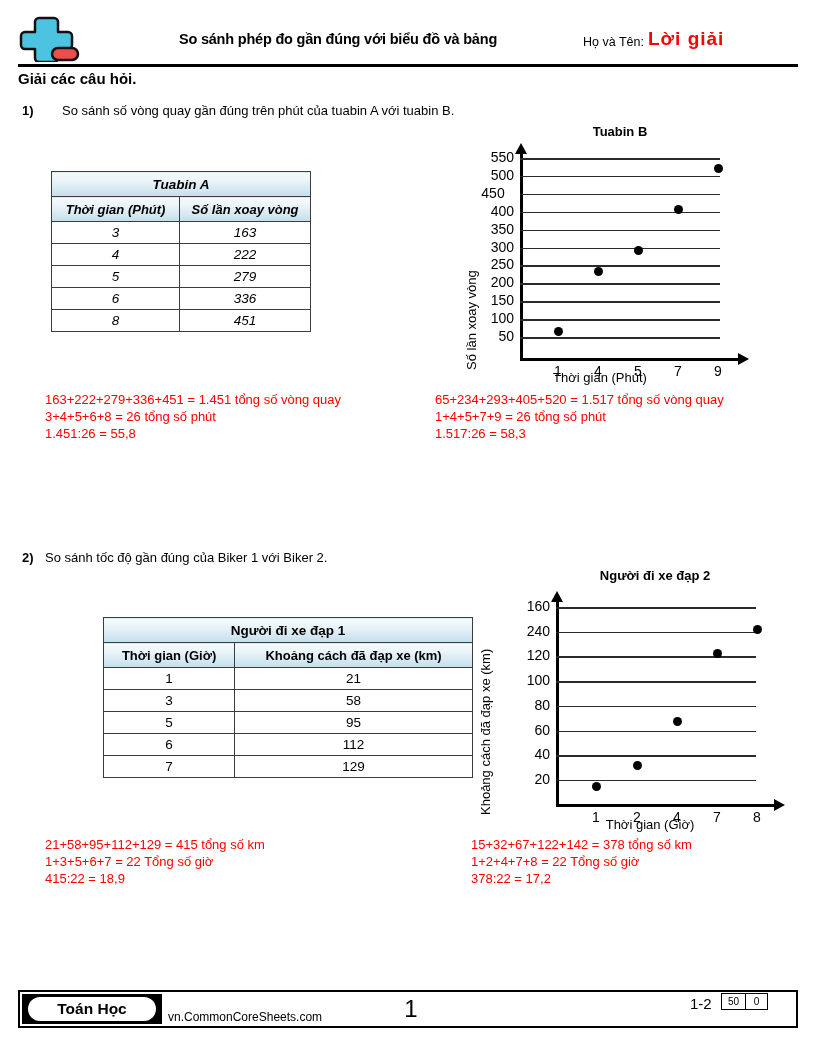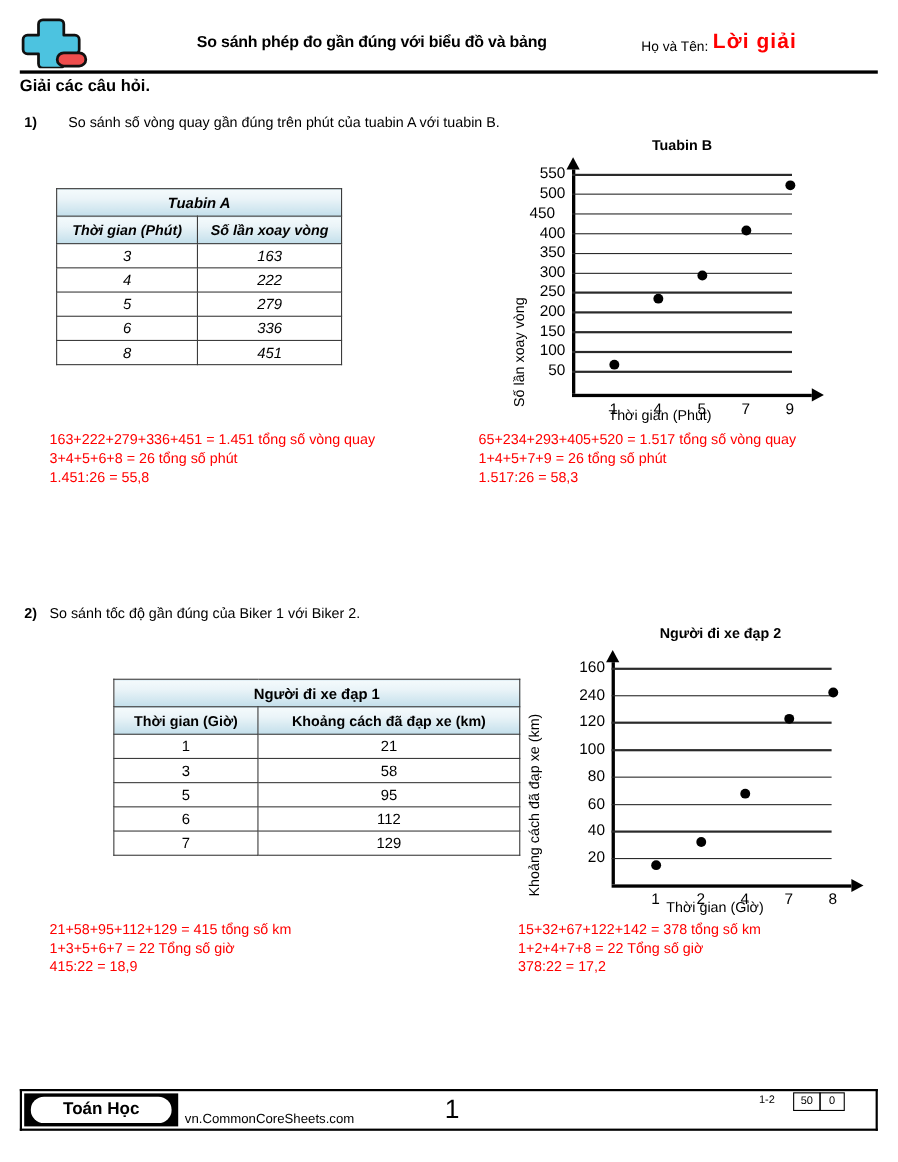--- a/index.html
+++ b/index.html
@@ -271,21 +271,21 @@
     left: 396px;
     top: 995px;
     font-size: 24px;
     width: 30px;
     text-align: center;
   }
   #meta-code {
     position: absolute;
     left: 690px;
     top: 995px;
-    font-size: 10px;
+    font-size: 15px;
     white-space: nowrap;
   }
   .meta-box {
     position: absolute;
     top: 993px;
     height: 15px;
     border: 1px solid #000000;
     font-size: 10px;
     text-align: center;
     line-height: 15px;

